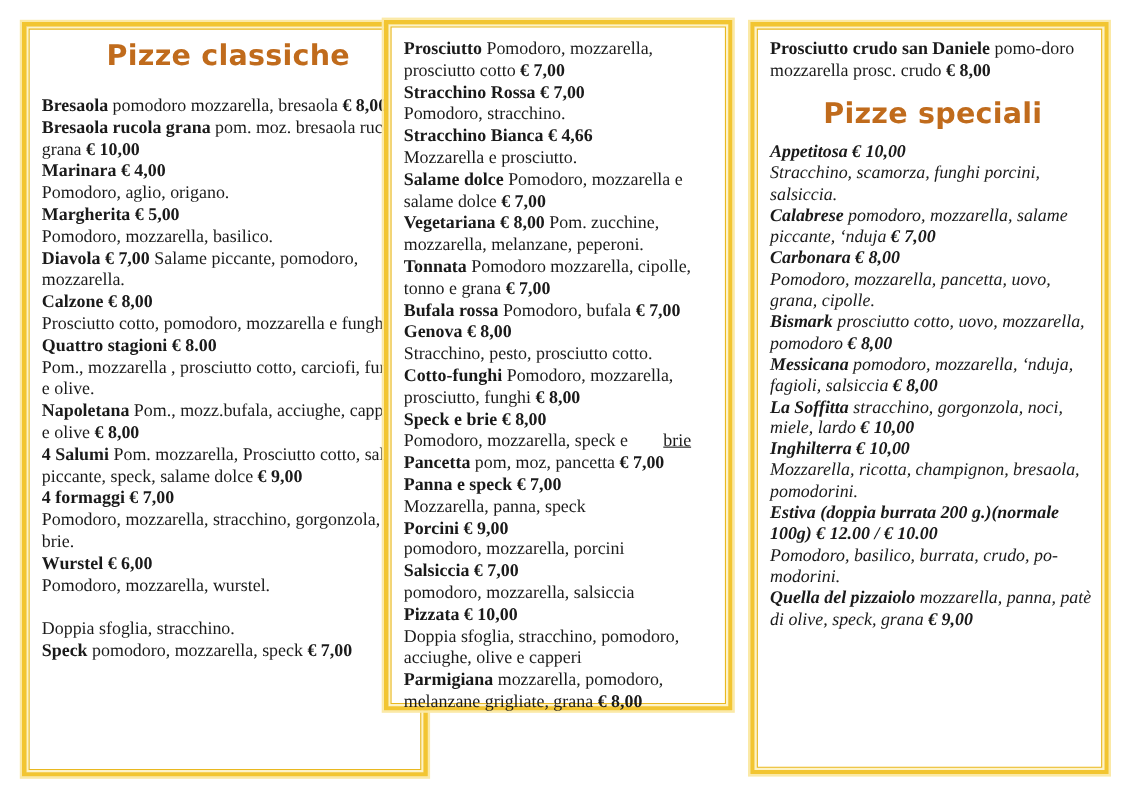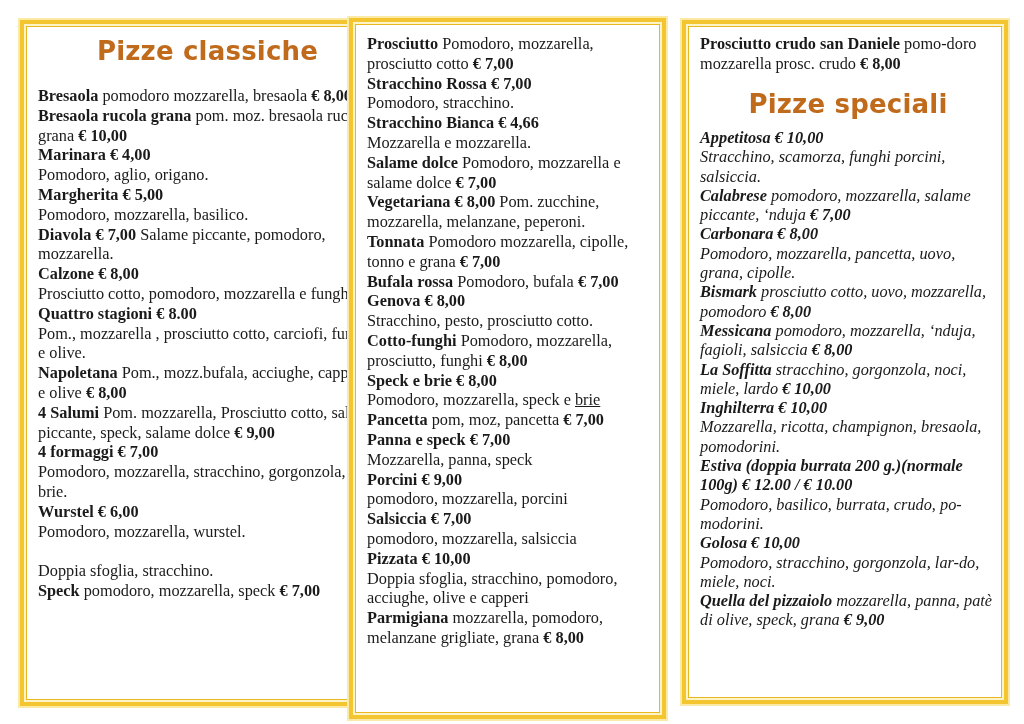--- a/index.html
+++ b/index.html
@@ -2,30 +2,30 @@
 <html><head>
 <meta charset="utf-8">
 <style>
   html, body { margin:0; padding:0; background:#ffffff; }
   body { width:1024px; height:724px; position:relative; overflow:hidden;
          font-family:"Liberation Serif","DejaVu Serif",serif; color:#1a1a1a; }
   .panel { position:absolute; box-sizing:border-box; background:#fff;
            border:4px solid #f2c531; outline:2px solid #fbe9a6;
            box-shadow: inset 0 0 0 2px #fdf3c8, inset 0 0 0 3px #e9b820; }
   #p1 { left:20px; top:20px; width:369px; height:686px; }
-  #p2 { left:349px; top:18px; width:317px; height:701px; }
+  #p2 { left:349px; top:18px; width:317px; height:628px; }
   #p3 { left:682px; top:20px; width:326px; height:684px; }
   .inner { position:absolute; left:14px; right:8px; top:0; }
   .title { font-family:"DejaVu Sans","Liberation Sans",sans-serif; font-weight:bold;
            color:#c06b1c; font-size:26px; text-align:center; letter-spacing:0.2px; }
   .items { font-size:16.3px; line-height:19.8px; }
   .items .name, .items .price { font-weight:bold; }
   .item { margin:0; }
   .ital .items { font-style:italic; }
-  .u { text-decoration:underline; }
+  .u { text-decoration:underline;margin-left:28px; }
 </style>
 </head>
 <body>
 
 <div class="panel" id="p1">
   <div class="inner" style="top:12px;">
     <div class="title" style="margin-bottom:20px;">Pizze classiche</div>
     <div class="items" id="items0">
         <div class="item"><span class="name">Bresaola</span><span> pomodoro mozzarella, bresaola </span><span class="price">€ 8,00</span></div>
         <div class="item"><span class="name">Bresaola rucola grana</span><span> pom. moz. bresaola rucola, grana  </span><span class="price">€ 10,00</span></div>
@@ -42,21 +42,21 @@
         <div class="item"><span class="name">Speck</span><span> pomodoro, mozzarella, speck </span><span class="price">€ 7,00</span></div>
       </div>
   </div>
 </div>
 
 <div class="panel" id="p2">
   <div class="inner" style="top:12px;">
     <div class="items" id="items1">
         <div class="item"><span class="name">Prosciutto</span><span> Pomodoro, mozzarella, prosciutto cotto </span><span class="price">€ 7,00</span></div>
         <div class="item"><span class="name">Stracchino Rossa € 7,00</span><br><span>Pomodoro, stracchino.</span><span class="price"></span></div>
-        <div class="item"><span class="name">Stracchino Bianca € 4,66</span><br><span>Mozzarella e mozzarella.</span><span class="price"></span></div>
+        <div class="item"><span class="name">Stracchino Bianca € 4,66</span><br><span>Mozzarella e prosciutto.</span><span class="price"></span></div>
         <div class="item"><span class="name">Salame dolce</span><span> Pomodoro, mozzarella e salame dolce </span><span class="price">€ 7,00</span></div>
         <div class="item"><span class="name">Vegetariana € 8,00</span><span> Pom. zucchine, mozzarella, melanzane, peperoni.</span><span class="price"></span></div>
         <div class="item"><span class="name">Tonnata</span><span> Pomodoro mozzarella, cipolle, tonno e grana </span><span class="price">€ 7,00</span></div>
         <div class="item"><span class="name">Bufala rossa</span><span> Pomodoro, bufala </span><span class="price">€ 7,00</span></div>
         <div class="item"><span class="name">Genova € 8,00</span><br><span>Stracchino, pesto, prosciutto cotto.</span><span class="price"></span></div>
         <div class="item"><span class="name">Cotto-funghi</span><span> Pomodoro, mozzarella, prosciutto, funghi </span><span class="price">€ 8,00</span></div>
         <div class="item"><span class="name">Speck e brie € 8,00</span><br><span>Pomodoro, mozzarella, speck e </span><span class="u">brie</span><span class="price"></span></div>
         <div class="item"><span class="name">Pancetta</span><span> pom, moz, pancetta </span><span class="price">€ 7,00</span></div>
         <div class="item"><span class="name">Panna e speck € 7,00</span><br><span>Mozzarella, panna, speck</span><span class="price"></span></div>
         <div class="item"><span class="name">Porcini € 9,00</span><br><span>pomodoro, mozzarella, porcini</span><span class="price"></span></div>
@@ -77,17 +77,16 @@
   <div class="inner ital" style="top:104px;">
     <div class="items" id="items2" style="line-height:19.3px;">
         <div class="item"><span class="name">Appetitosa € 10,00</span><br><span>Stracchino, scamorza, funghi porcini, salsiccia.</span><span class="price"></span></div>
         <div class="item"><span class="name">Calabrese</span><span> pomodoro, mozzarella, salame piccante, ‘nduja </span><span class="price">€ 7,00</span></div>
         <div class="item"><span class="name">Carbonara € 8,00</span><br><span>Pomodoro, mozzarella, pancetta, uovo, grana, cipolle.</span><span class="price"></span></div>
         <div class="item"><span class="name">Bismark</span><span> prosciutto cotto, uovo, mozzarella, pomodoro </span><span class="price">€ 8,00</span></div>
         <div class="item"><span class="name">Messicana</span><span> pomodoro, mozzarella, ‘nduja, fagioli, salsiccia </span><span class="price">€ 8,00</span></div>
         <div class="item"><span class="name">La Soffitta</span><span> stracchino, gorgonzola, noci, miele, lardo </span><span class="price">€ 10,00</span></div>
         <div class="item"><span class="name">Inghilterra € 10,00</span><br><span>Mozzarella, ricotta, champignon, bresaola, pomodorini.</span><span class="price"></span></div>
         <div class="item"><span class="name">Estiva (doppia burrata 200 g.)(normale 100g) € 12.00 / € 10.00</span><br><span>Pomodoro, basilico, burrata, crudo, po-modorini.</span><span class="price"></span></div>
-        <div class="item"><span class="name">Golosa € 10,00</span><br><span>Pomodoro, stracchino, gorgonzola, lar-do, miele, noci.</span><span class="price"></span></div>
         <div class="item"><span class="name">Quella del pizzaiolo</span><span> mozzarella, panna, patè di olive, speck, grana </span><span class="price">€ 9,00</span></div>
       </div>
   </div>
 </div>
 
 </body></html>

